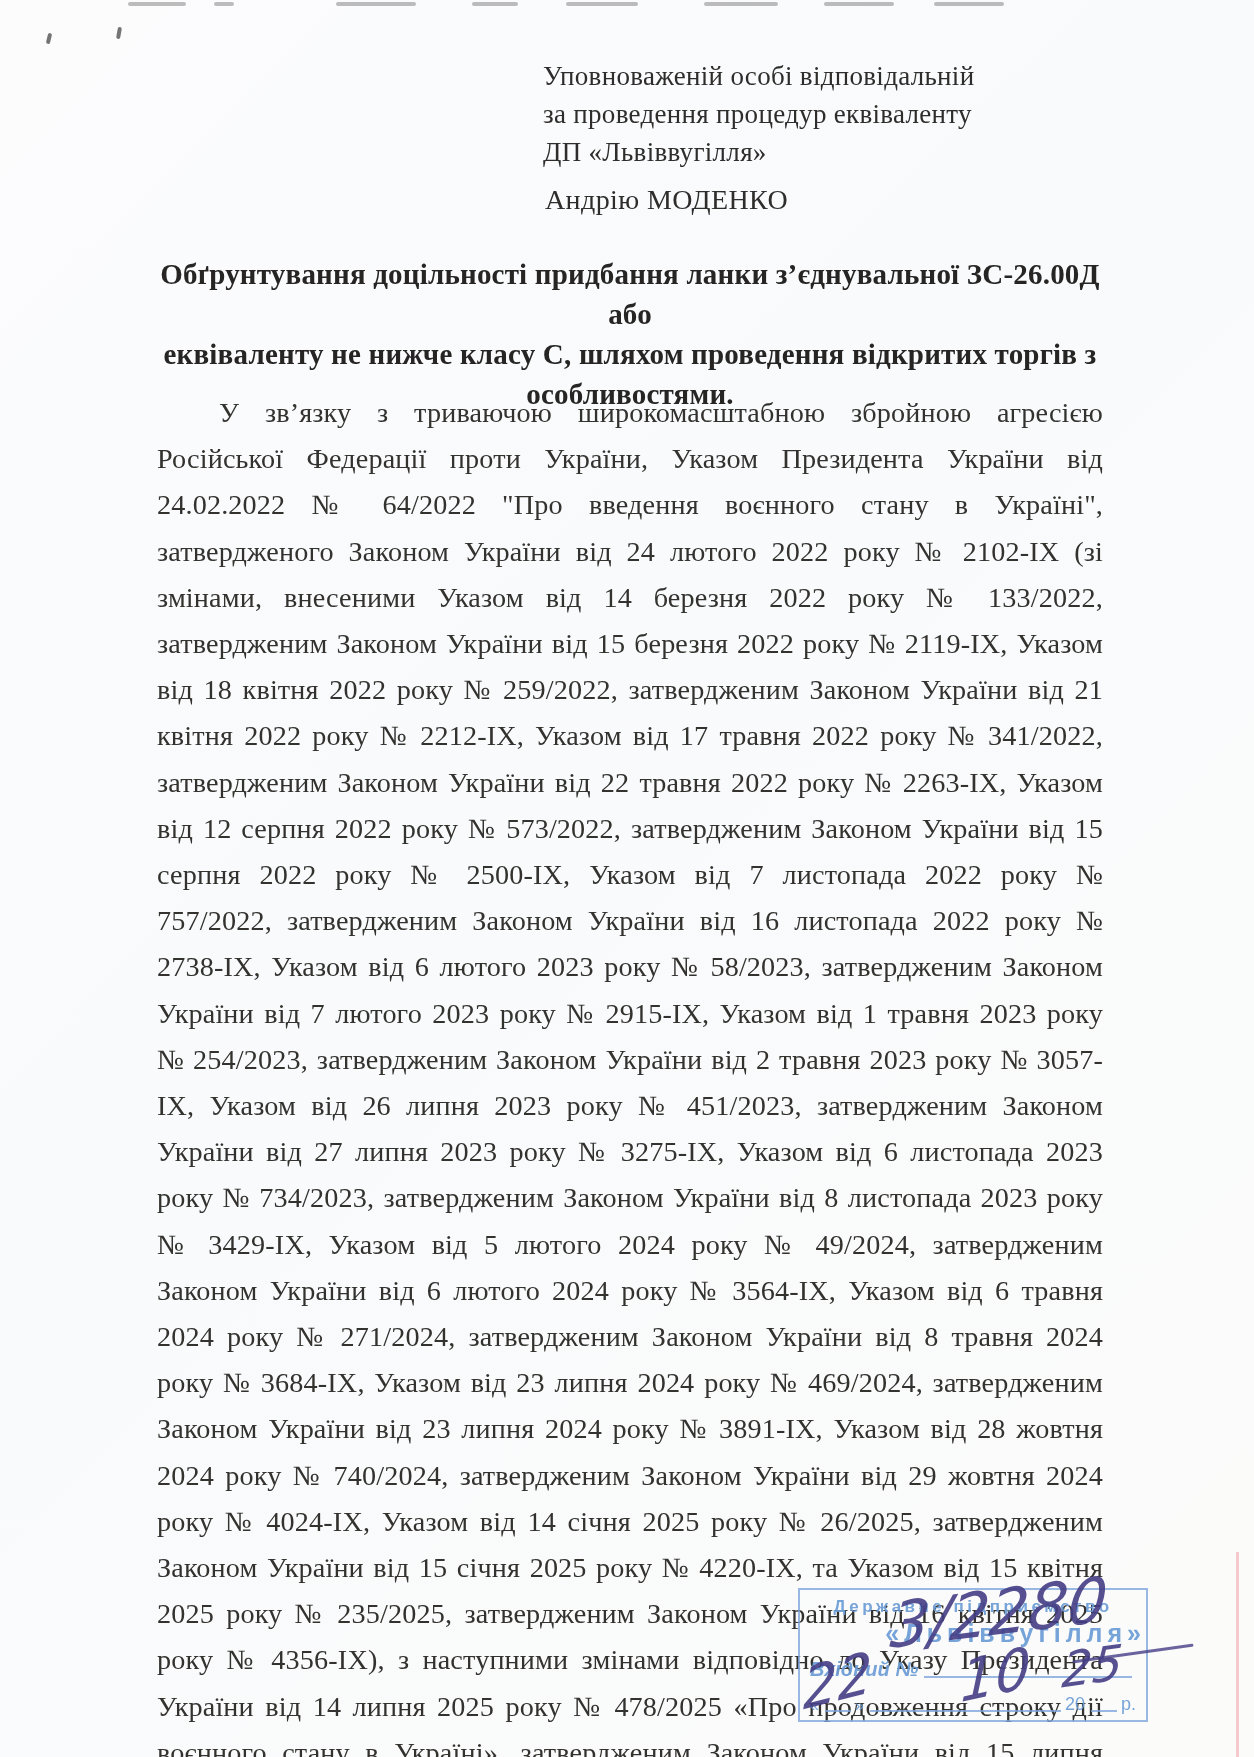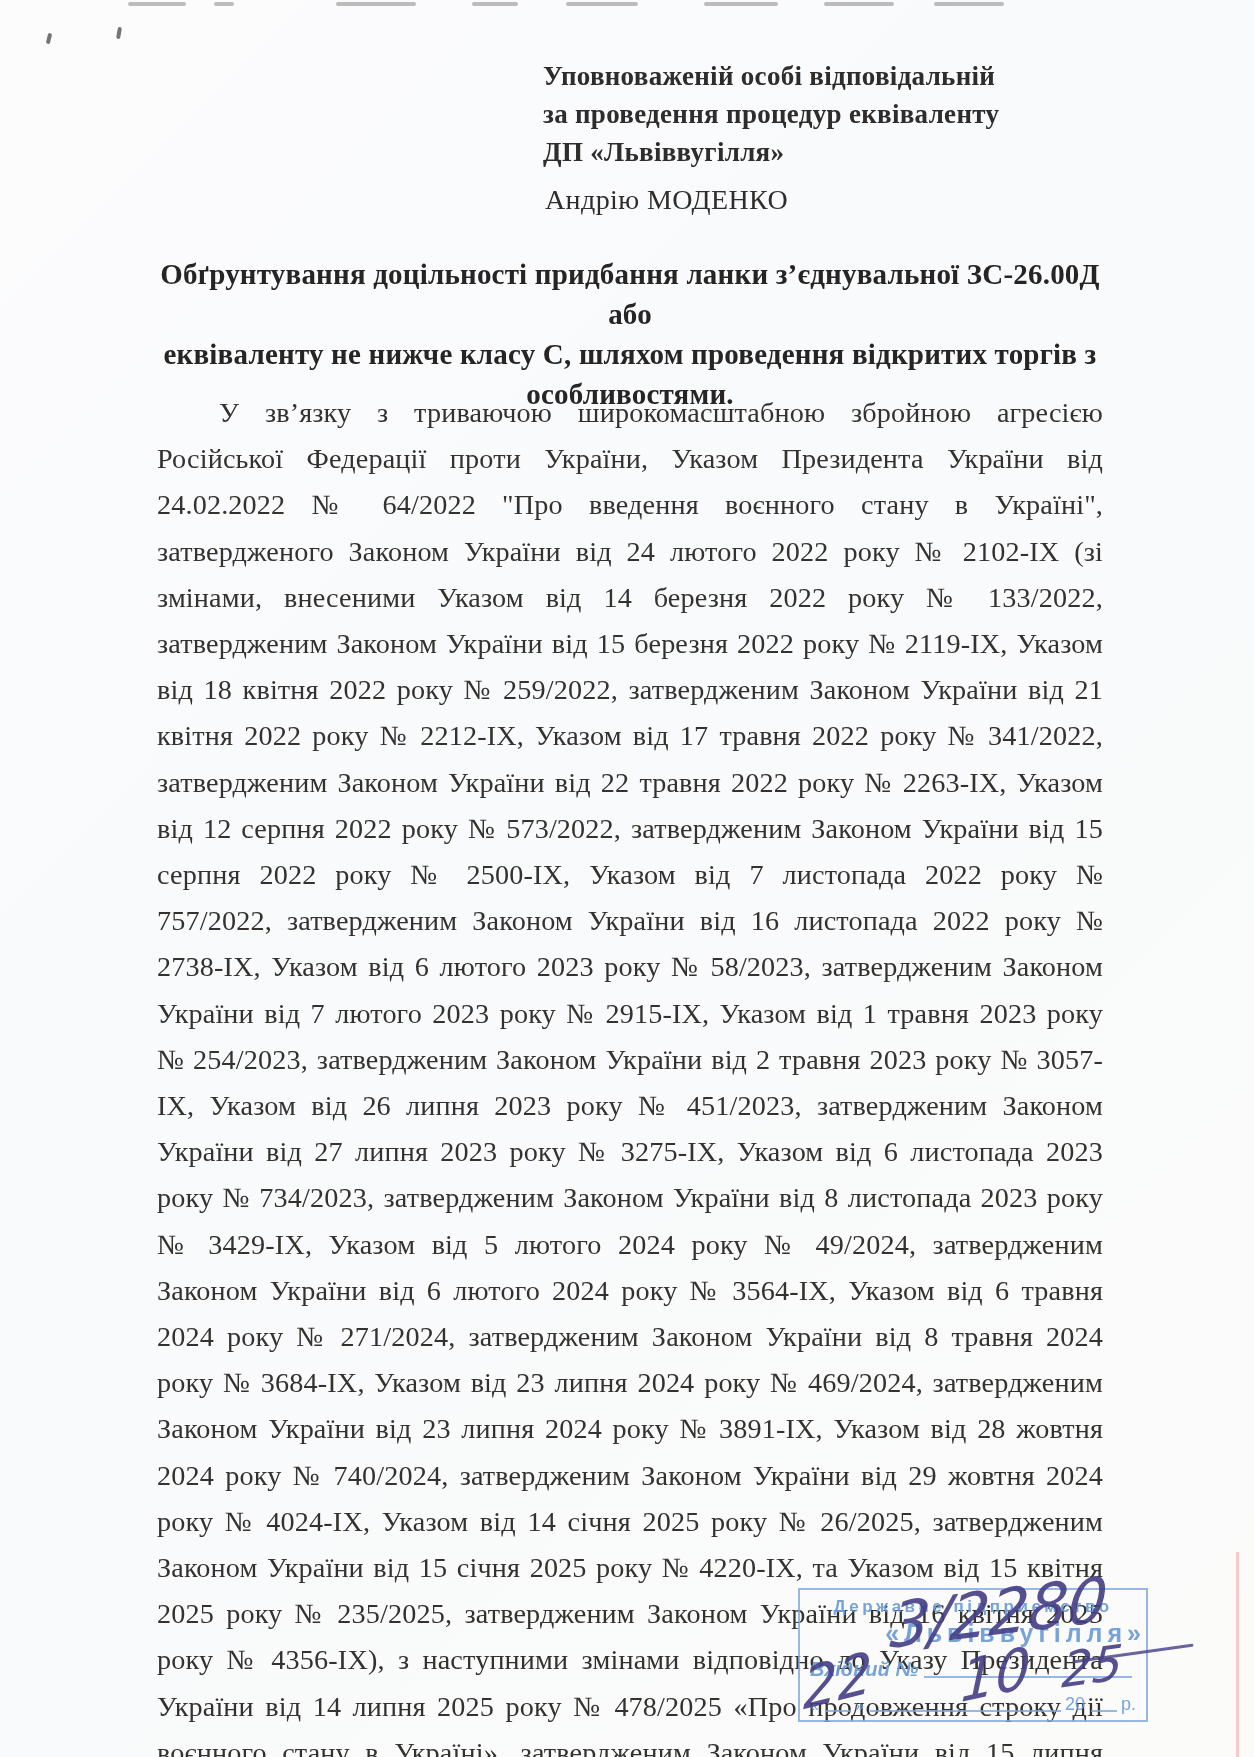--- a/index.html
+++ b/index.html
@@ -11,21 +11,21 @@
     overflow:hidden;
     font-family:"Liberation Serif", serif;
     color:#2e2d2b;
   }
   
   .top-artifacts{position:absolute;top:0;left:0;width:100%;height:10px;}
   .top-artifacts span{position:absolute;top:2px;height:4px;background:#555;opacity:.38;border-radius:2px;}
   .speck{position:absolute;background:#3a3a3a;border-radius:2px;}
   .pink-line{position:absolute;left:1236px;top:1552px;width:3px;height:205px;background:#f4b8bf;opacity:.75;}
   
-  .addressee{position:absolute;left:543px;top:57px;font-size:27px;line-height:38px;letter-spacing:.3px;font-weight:bold;}
+  .addressee{position:absolute;left:543px;top:57px;font-size:27px;line-height:38px;letter-spacing:.3px;}
   .recipient{position:absolute;left:545px;top:184px;font-size:28px;letter-spacing:.4px;}
   
   .title{position:absolute;left:150px;top:254px;width:960px;text-align:center;
          font-weight:bold;font-size:29px;line-height:40px;letter-spacing:.2px;color:#262524;}
   
   .body-text{position:absolute;left:157px;top:390px;width:946px;
              font-size:28.2px;line-height:46.2px;text-align:justify;
              text-indent:62px;letter-spacing:.15px;word-spacing:1.5px;color:#33322f;}
   
   .stamp{position:absolute;left:798px;top:1588px;width:350px;height:134px;

